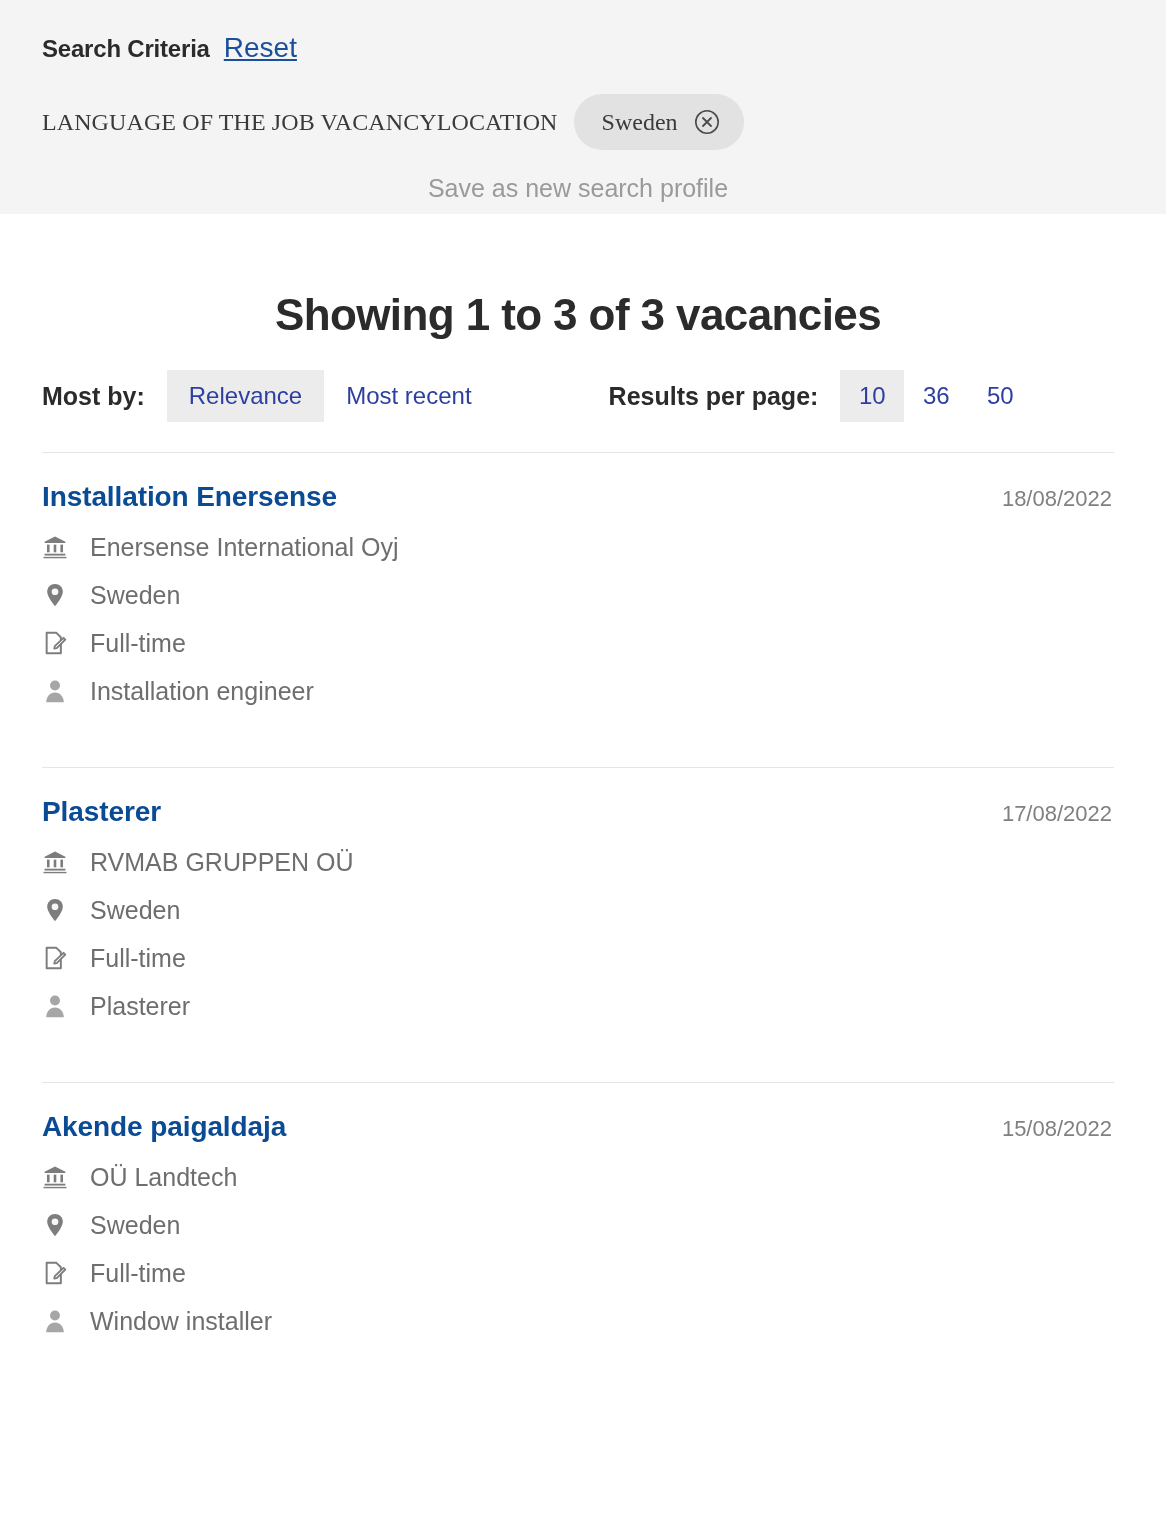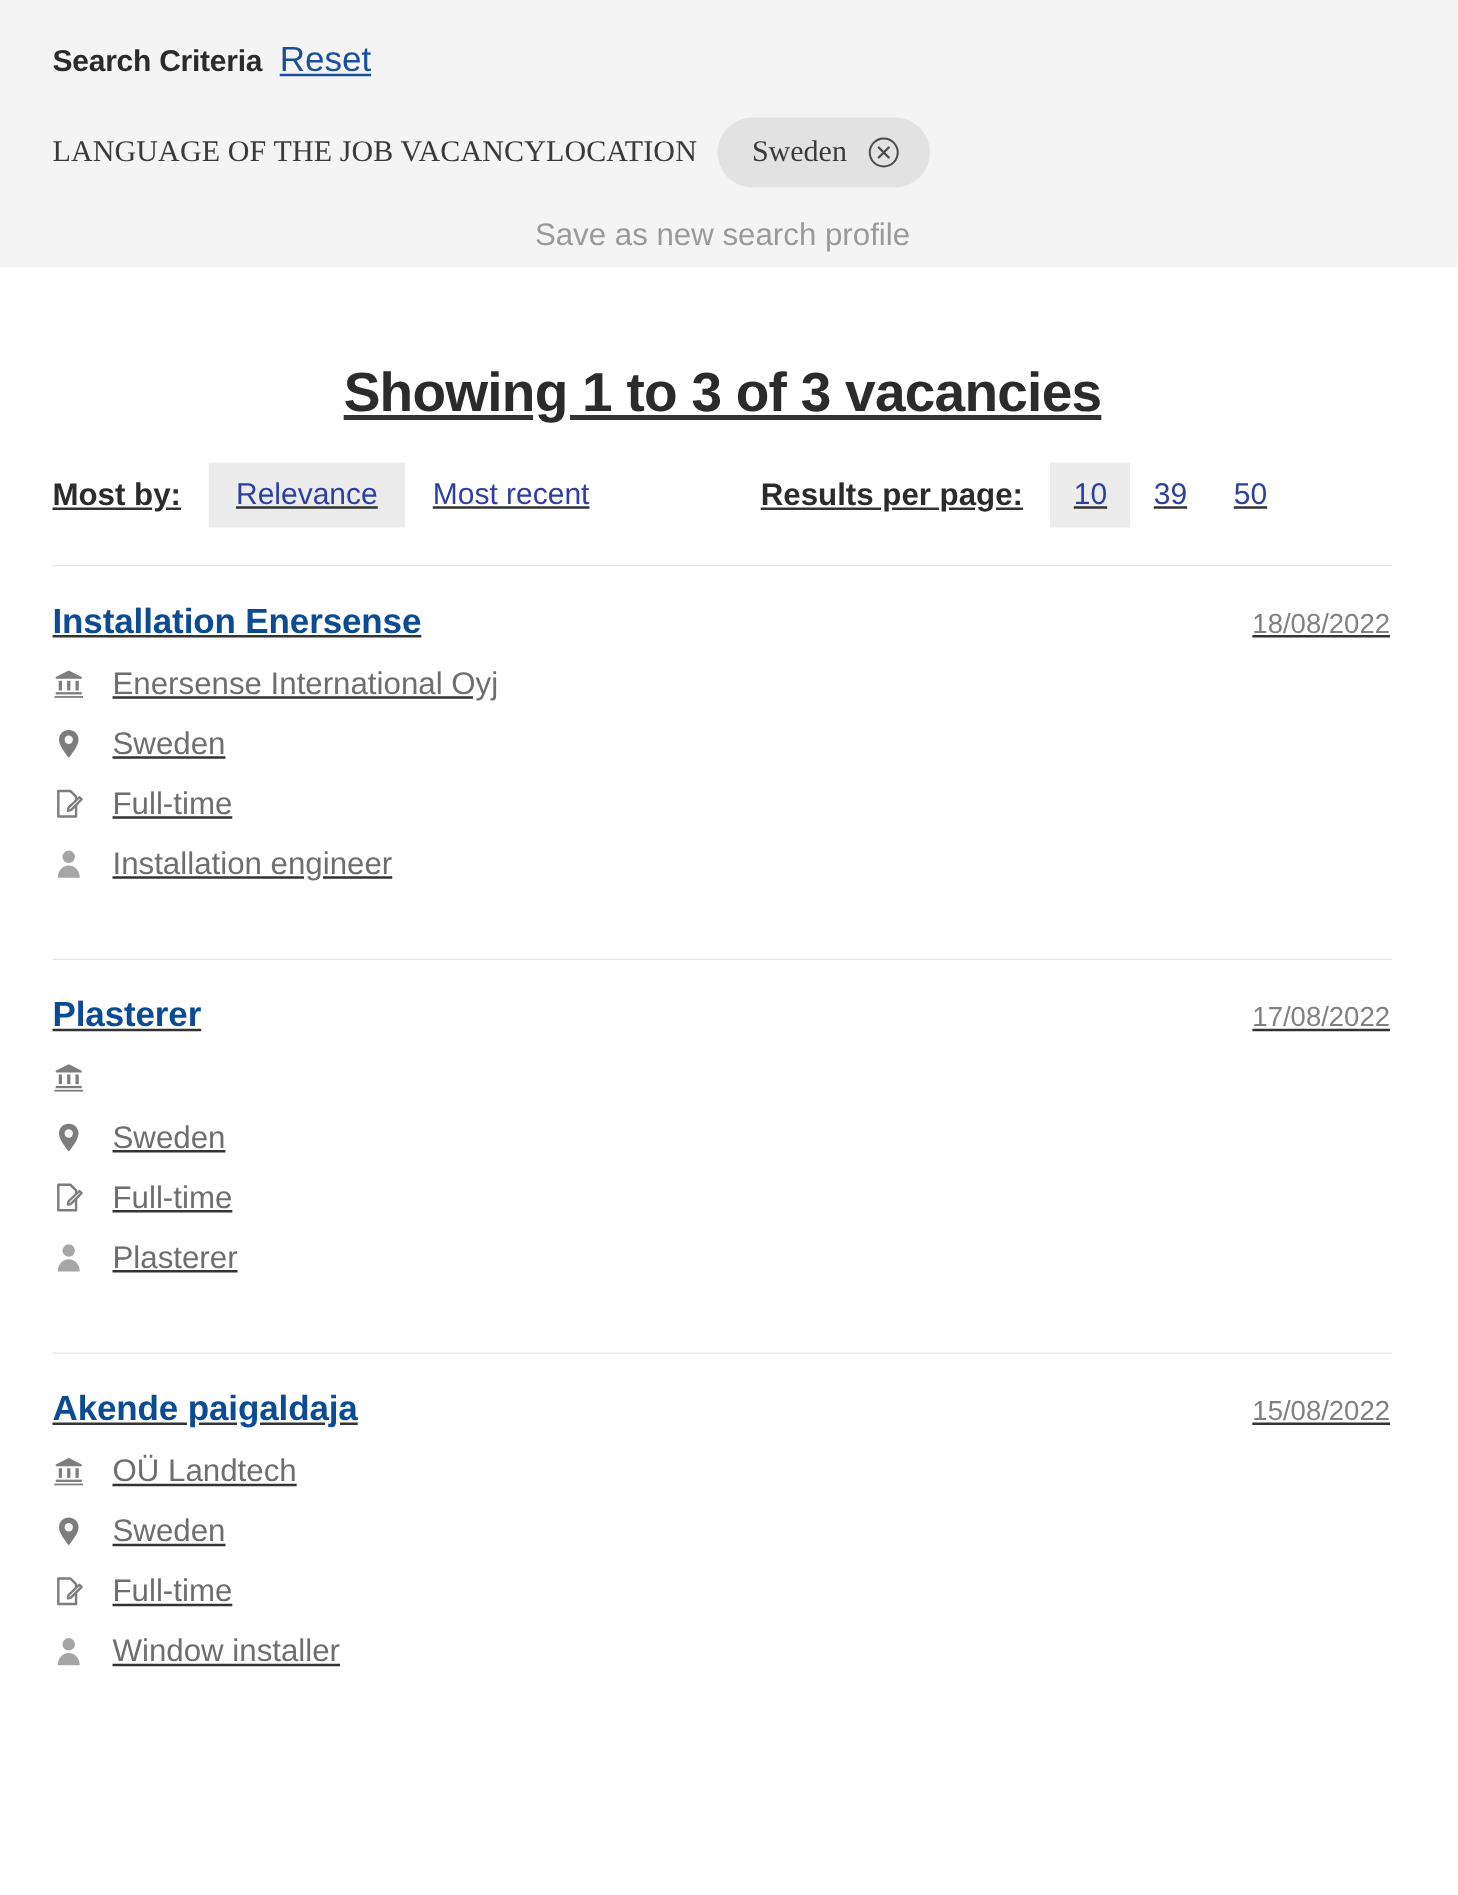--- a/index.html
+++ b/index.html
@@ -92,21 +92,20 @@
   .save-profile {
     margin-top: 24px;
     font-size: 25px;
     color: #9a9a9a;
     cursor: pointer;
   }
 
   
   .results-wrap {
     padding-top: 78px;
-    text-decoration: underline;
   }
   .results-heading {
     font-size: 44px;
     font-weight: bold;
     color: #2b2b2b;
     letter-spacing: -0.6px;
     margin: 0;
     line-height: 1.05;
   }
 
@@ -239,21 +238,21 @@
     <span class="opt-group">
       <span class="opt selected">Relevance</span>
       <span class="opt">Most recent</span>
     </span>
 
     <span class="gap-lg"></span>
 
     <span class="control-label">Results per page:</span>
     <span class="opt-group rpp">
       <span class="opt selected">10</span>
-      <span class="opt">39</span>
+      <span class="opt">36</span>
       <span class="opt">50</span>
     </span>
   </div>
 
   <div class="divider"></div>
 
   <div class="vacancy">
     <div class="vac-head">
       <span class="vac-title">Installation Enersense</span>
       <span class="vac-date">18/08/2022</span>
@@ -314,20 +313,21 @@
         <span class="meta-icon">
           <svg width="26" height="26" viewBox="0 0 24 24" aria-hidden="true">
             <path d="M12 2.3 L21.6 7.1 L21.6 8.3 L2.4 8.3 L2.4 7.1 Z" fill="#7d7d7d"></path>
             <rect x="4.6" y="9.8" width="2.4" height="7.1" fill="#7d7d7d"></rect>
             <rect x="10.8" y="9.8" width="2.4" height="7.1" fill="#7d7d7d"></rect>
             <rect x="17" y="9.8" width="2.4" height="7.1" fill="#7d7d7d"></rect>
             <rect x="2.4" y="18.2" width="19.2" height="1.7" fill="#7d7d7d"></rect>
             <rect x="1.4" y="21.1" width="21.2" height="1.3" fill="#7d7d7d"></rect>
           </svg>
         </span>
+        <span class="meta-text">RVMAB GRUPPEN OÜ</span>
       </div>
       <div class="meta-row">
         <span class="meta-icon">
           <svg width="26" height="26" viewBox="0 0 24 24" aria-hidden="true">
             <path d="M12 1.9 C7.9 1.9 4.8 5 4.8 9 C4.8 14 12 22.3 12 22.3 C12 22.3 19.2 14 19.2 9 C19.2 5 16.1 1.9 12 1.9 Z" fill="#7d7d7d"></path>
             <circle cx="12" cy="9" r="3.1" fill="#f7f7f7"></circle>
           </svg>
         </span>
         <span class="meta-text">Sweden</span>
       </div>

